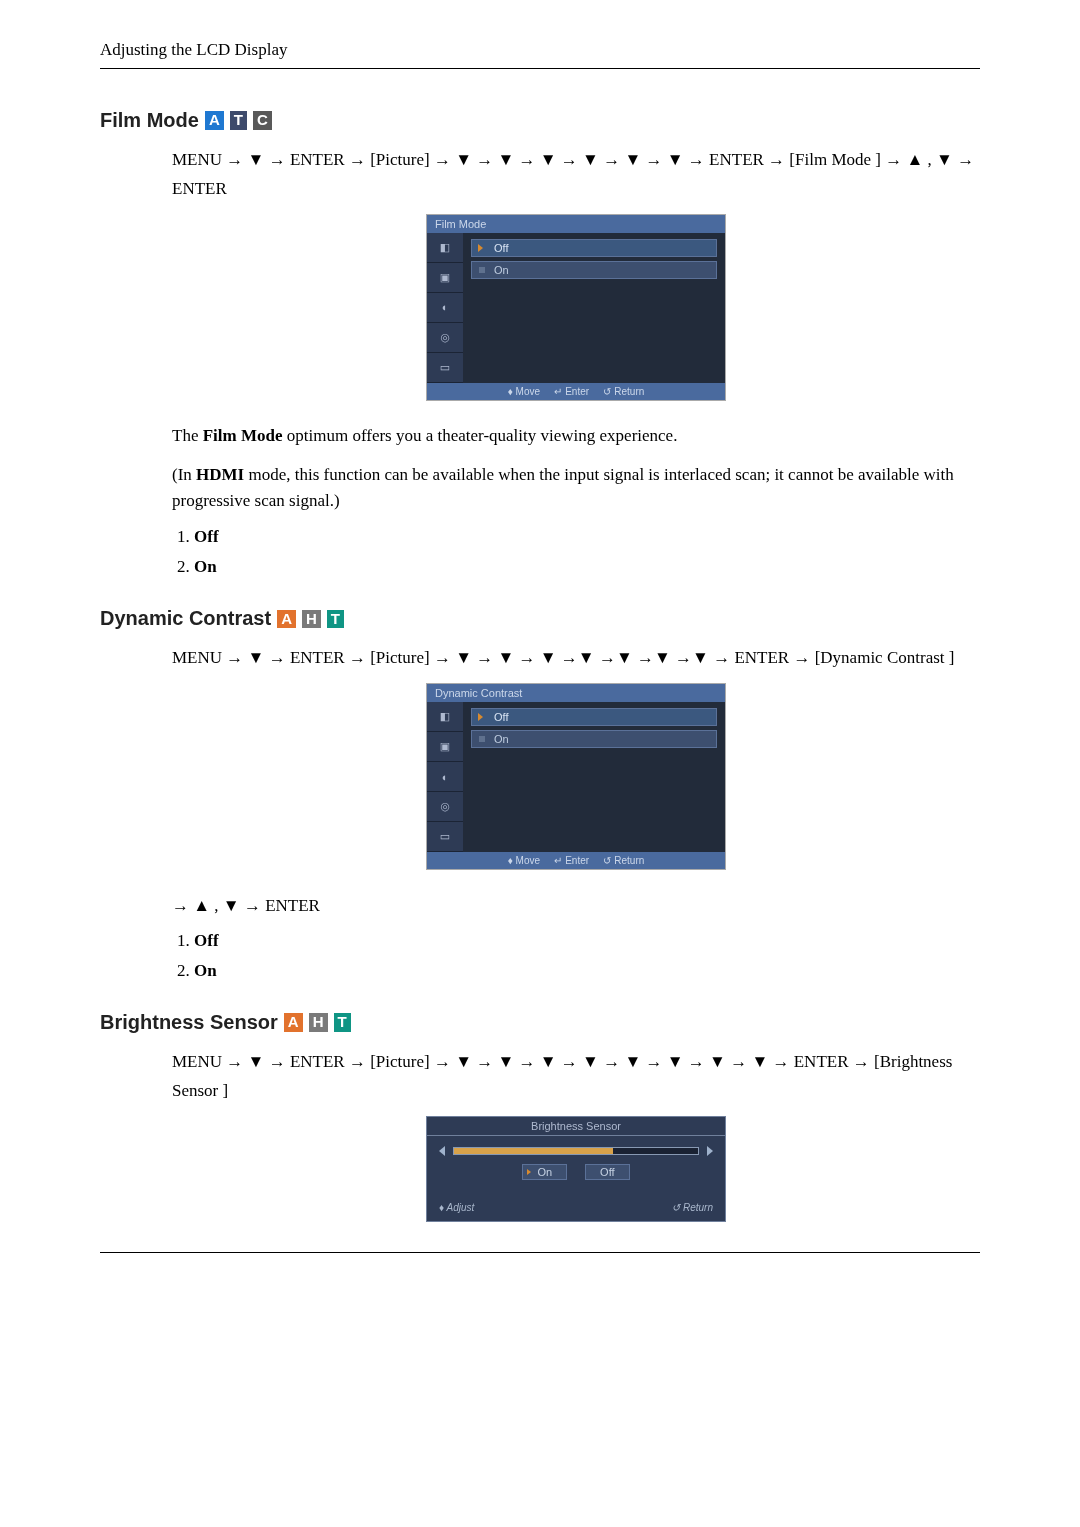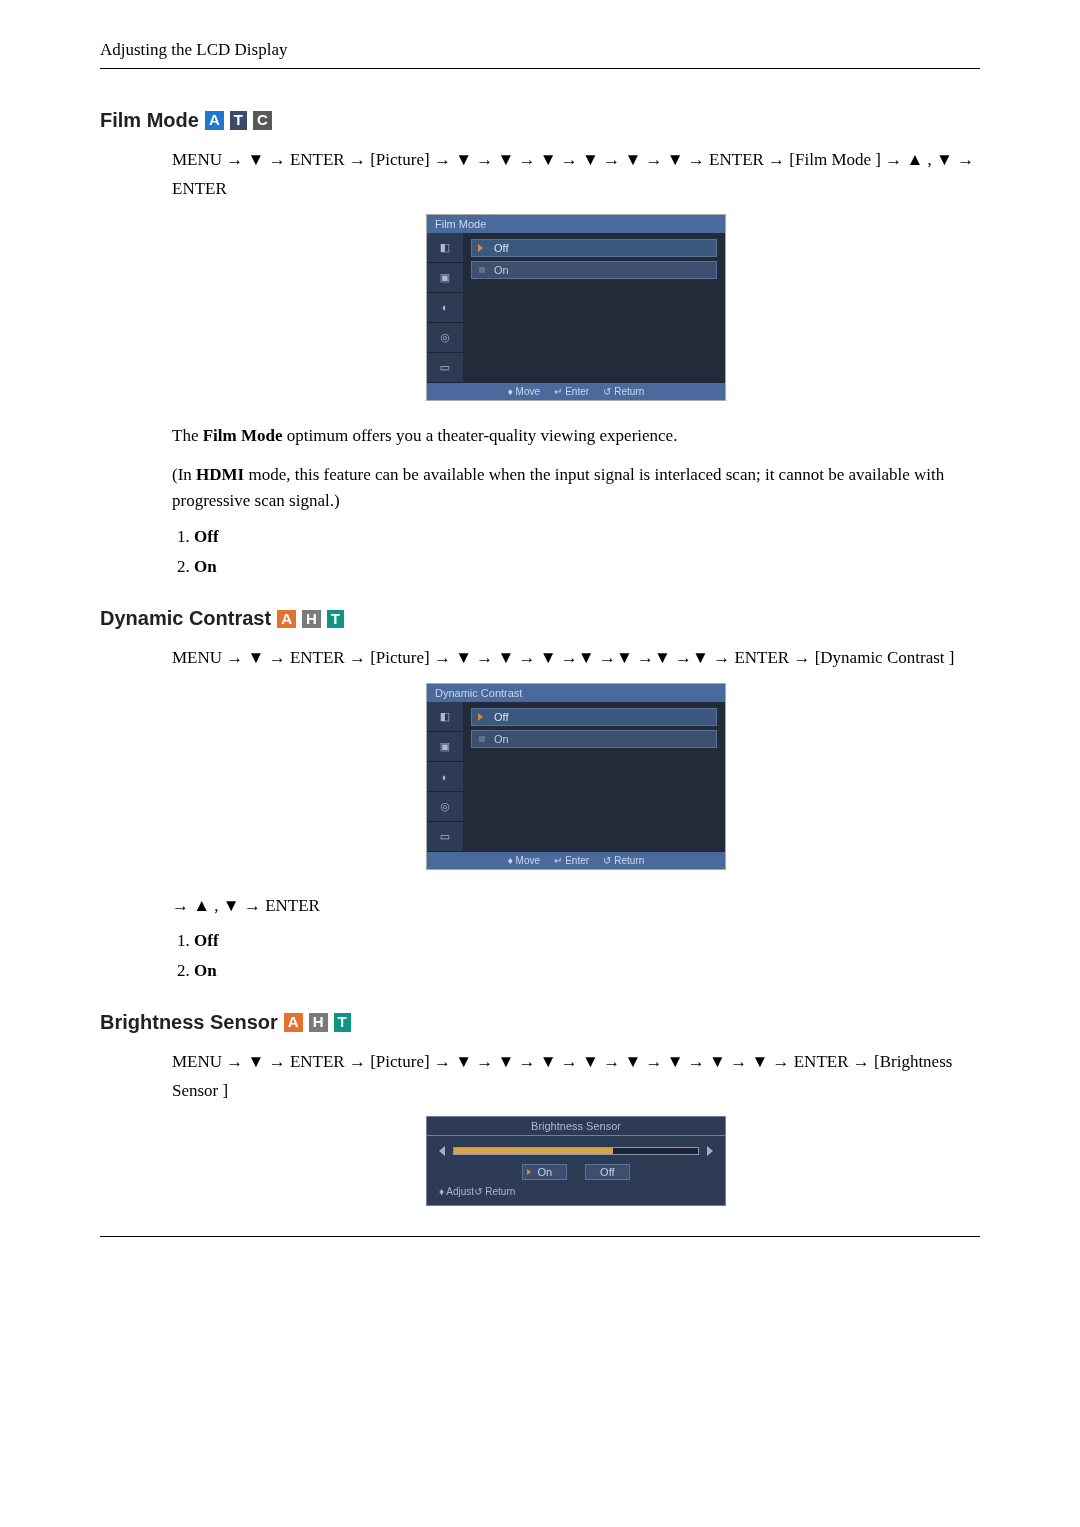--- a/index.html
+++ b/index.html
@@ -178,23 +178,25 @@
   .osd2-pill.sel::before{
     content:"";
     position:absolute;
     left:4px; top:50%; transform:translateY(-50%);
     border-left:4px solid #d78a2f;
     border-top:3px solid transparent;
     border-bottom:3px solid transparent;
   }
   .osd2-footer {
     display:flex;
+    justify-content:space-between;
     color:#a9b7cc;
     font-size:10px;
-    margin-top:6px;
+    margin-top:22px;
+    font-style:italic;
   }
 
   .para { margin-bottom: 14px; line-height: 1.5; }
   .para b { font-weight: bold; }
   ol.opts {
     margin-left: 22px;
     margin-bottom: 20px;
   }
   ol.opts li { margin-bottom: 10px; }
   ol.opts li b { font-weight: bold; }
@@ -239,21 +241,21 @@
         <span>↵ <span>Enter</span></span>
         <span>↺ <span>Return</span></span>
       </div>
     </div>
   </div>
 
   <p class="para">
     <span>The </span><b>Film Mode</b><span> optimum offers you a theater-quality viewing experience.</span>
   </p>
   <p class="para">
-    <span>(In </span><b>HDMI</b><span> mode, this feature can be available when the input signal is interlaced scan; it cannot be available with progressive scan signal.)</span>
+    <span>(In </span><b>HDMI</b><span> mode, this function can be available when the input signal is interlaced scan; it cannot be available with progressive scan signal.)</span>
   </p>
 
   <ol class="opts">
     <li><b>Off</b></li>
     <li><b>On</b></li>
   </ol>
 </div>
 
 <div class="section-title">
   <span>Dynamic Contrast</span>

